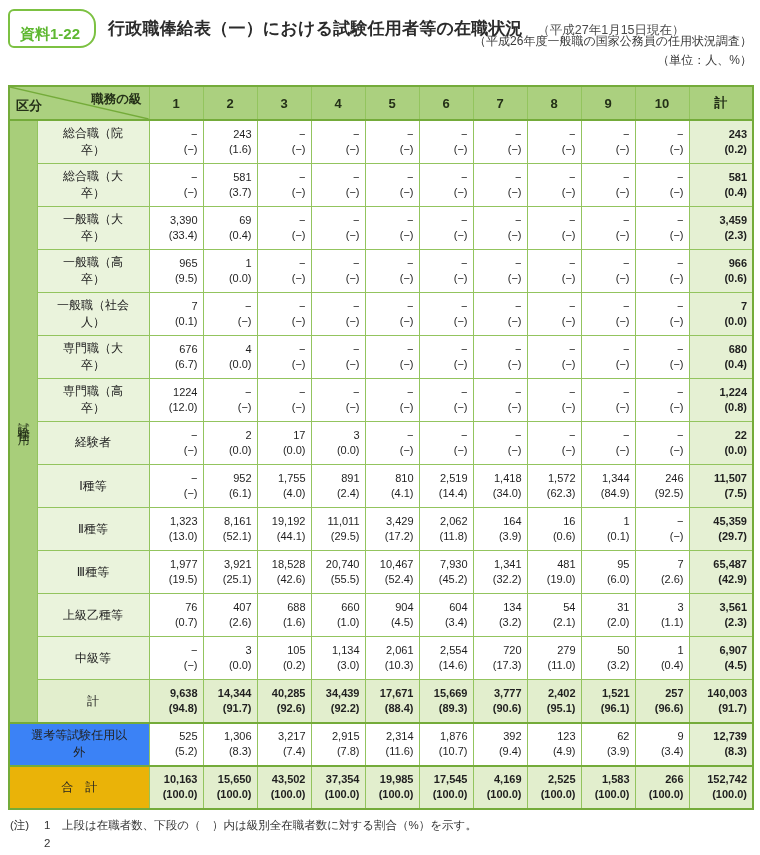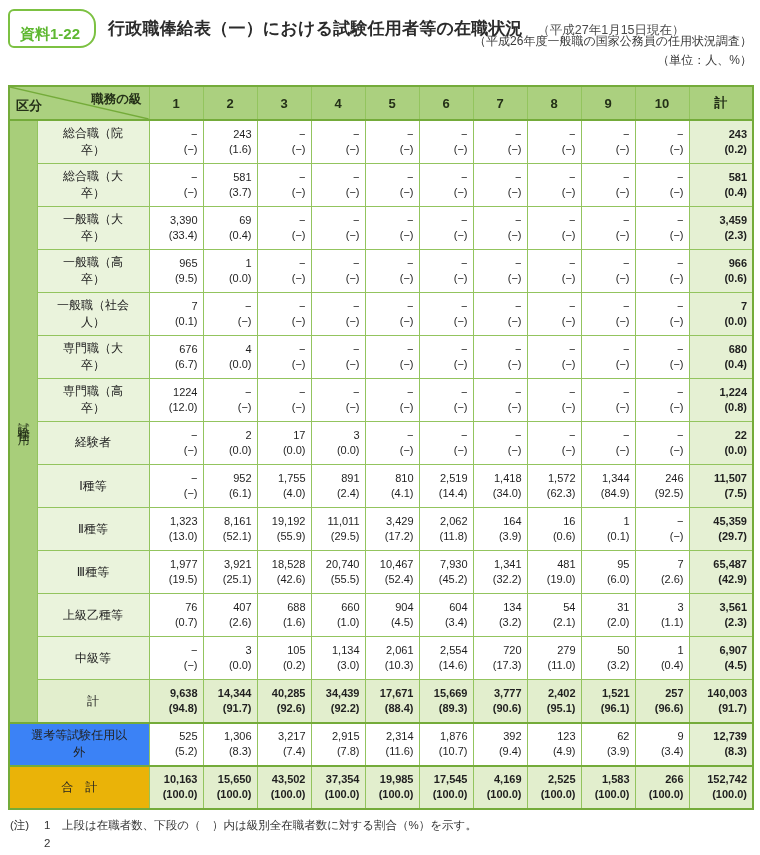--- a/index.html
+++ b/index.html
@@ -538,21 +538,21 @@
           <td class="num">
             <div class="v">1,323</div>
             <div class="p">(13.0)</div>
           </td>
           <td class="num">
             <div class="v">8,161</div>
             <div class="p">(52.1)</div>
           </td>
           <td class="num">
             <div class="v">19,192</div>
-            <div class="p">(55.9)</div>
+            <div class="p">(44.1)</div>
           </td>
           <td class="num">
             <div class="v">11,011</div>
             <div class="p">(29.5)</div>
           </td>
           <td class="num">
             <div class="v">3,429</div>
             <div class="p">(17.2)</div>
           </td>
           <td class="num">

